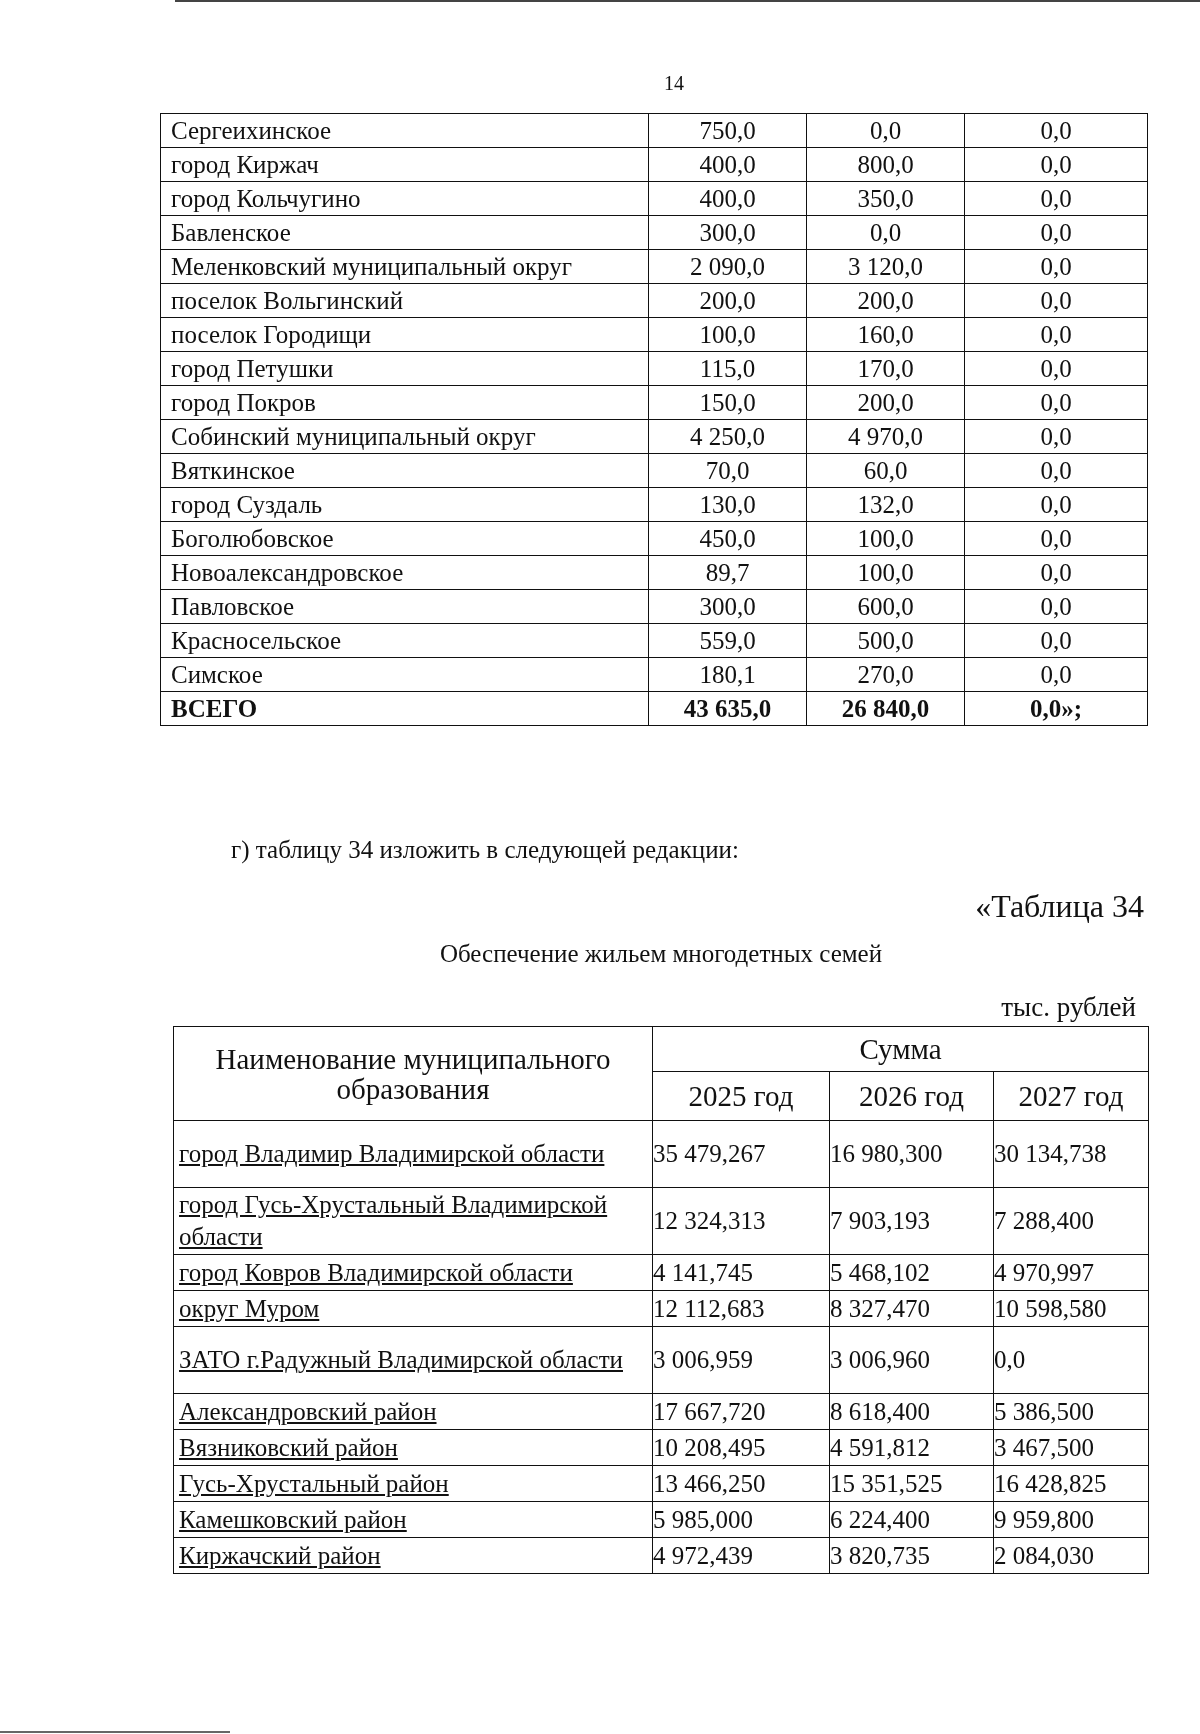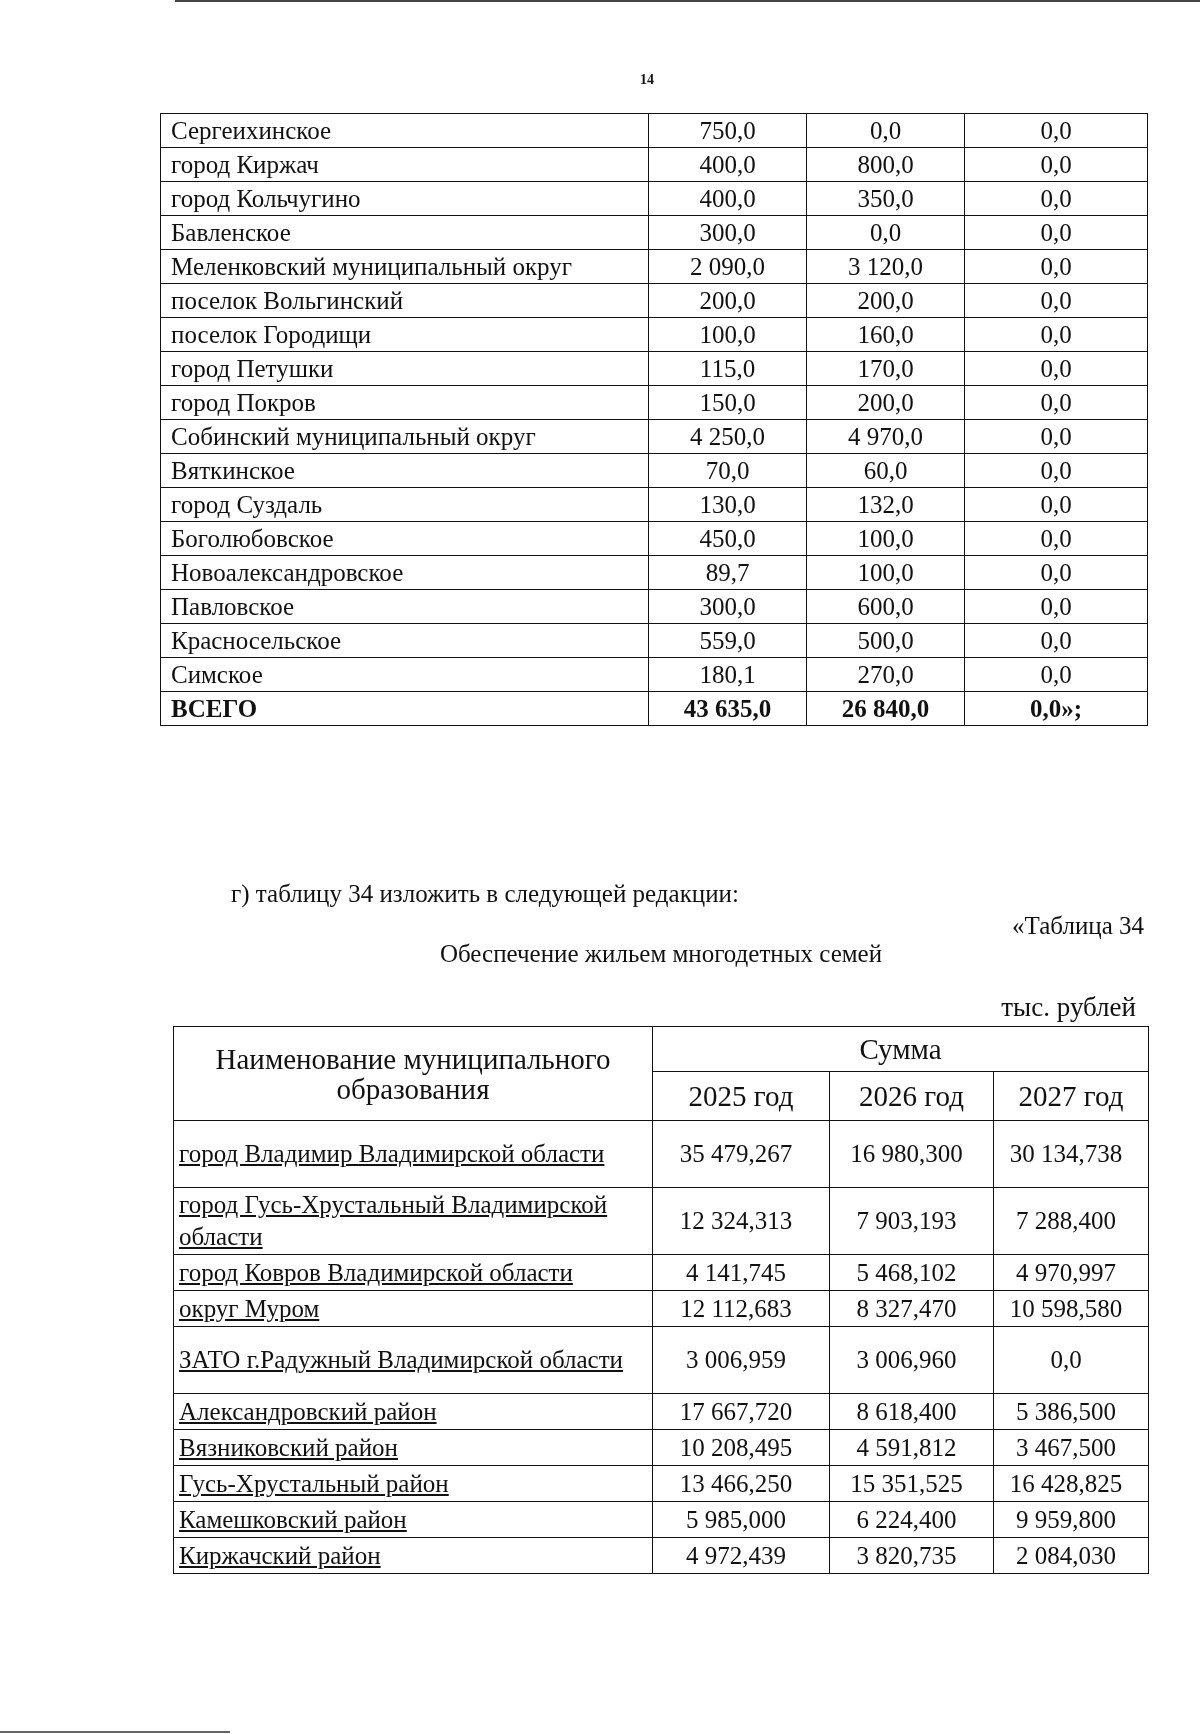--- a/index.html
+++ b/index.html
@@ -1,44 +1,44 @@
 <!DOCTYPE html>
 <html><head>
 <meta charset="utf-8">
 <style>
   html, body { margin: 0; padding: 0; background: #ffffff; }
   body { width: 1200px; height: 1734px; position: relative; overflow: hidden;
          font-family: "Liberation Serif", "DejaVu Serif", serif; color: #111; }
   .scan-top { position: absolute; left: 175px; top: 0; width: 1025px; height: 2px; background: #444; }
   .scan-bottom { position: absolute; left: 0; top: 1731px; width: 230px; height: 2px; background: #666; }
-  .page-num { position: absolute; left: 640px; top: 72px; width: 44px; text-align: left; font-size: 14px; font-weight: bold; }
+  .page-num { position: absolute; left: 640px; top: 72px; width: 44px; text-align: right; font-size: 20px; }
 
   table { border-collapse: collapse; position: absolute; table-layout: fixed; }
   td, th { border: 1.5px solid #111; padding: 0; font-weight: normal; }
 
   
   #t1 { left: 160px; top: 113px; width: 987px; }
   #t1 td { height: 33px; font-size: 25px; line-height: 30px; white-space: nowrap; overflow: hidden; }
   #t1 td.name { padding-left: 10px; text-align: left; }
   #t1 td.num { text-align: center; }
   #t1 tr.total td { font-weight: bold; }
 
-  .para { position: absolute; left: 231px; top: 836px; font-size: 25px; white-space: nowrap; margin-top: 44px; }
-  .table-ref { position: absolute; right: 56px; top: 912px; font-size: 25px; white-space: nowrap; }
+  .para { position: absolute; left: 231px; top: 836px; font-size: 25px; white-space: nowrap; }
+  .table-ref { position: absolute; right: 56px; top: 888px; font-size: 32px; white-space: nowrap; }
   .table-title { position: absolute; left: 0; width: 1322px; top: 940px; text-align: center; font-size: 25px; }
   .unit { position: absolute; right: 64px; top: 992px; font-size: 27px; white-space: nowrap; }
 
   
   #t2 { left: 173px; top: 1026px; width: 975px; }
   #t2 th { font-size: 29px; line-height: 30px; text-align: center; }
   #t2 th.sum { height: 44px; }
   #t2 th.year { height: 48px; }
   #t2 td { font-size: 25px; line-height: 32px; }
   #t2 td.name { padding-left: 5px; text-align: left; text-decoration: underline; }
-  #t2 td.num { text-align: center; padding-right: 10px; white-space: nowrap; }
+  #t2 td.num { text-align: left; padding-right: 10px; white-space: nowrap; }
   #t2 tr.r1 td { height: 35px; }
   #t2 tr.r2 td { height: 66px; }
 </style>
 </head>
 <body>
 
 <div class="scan-top"></div>
 <div class="page-num">14</div>
 
 <table id="t1">

